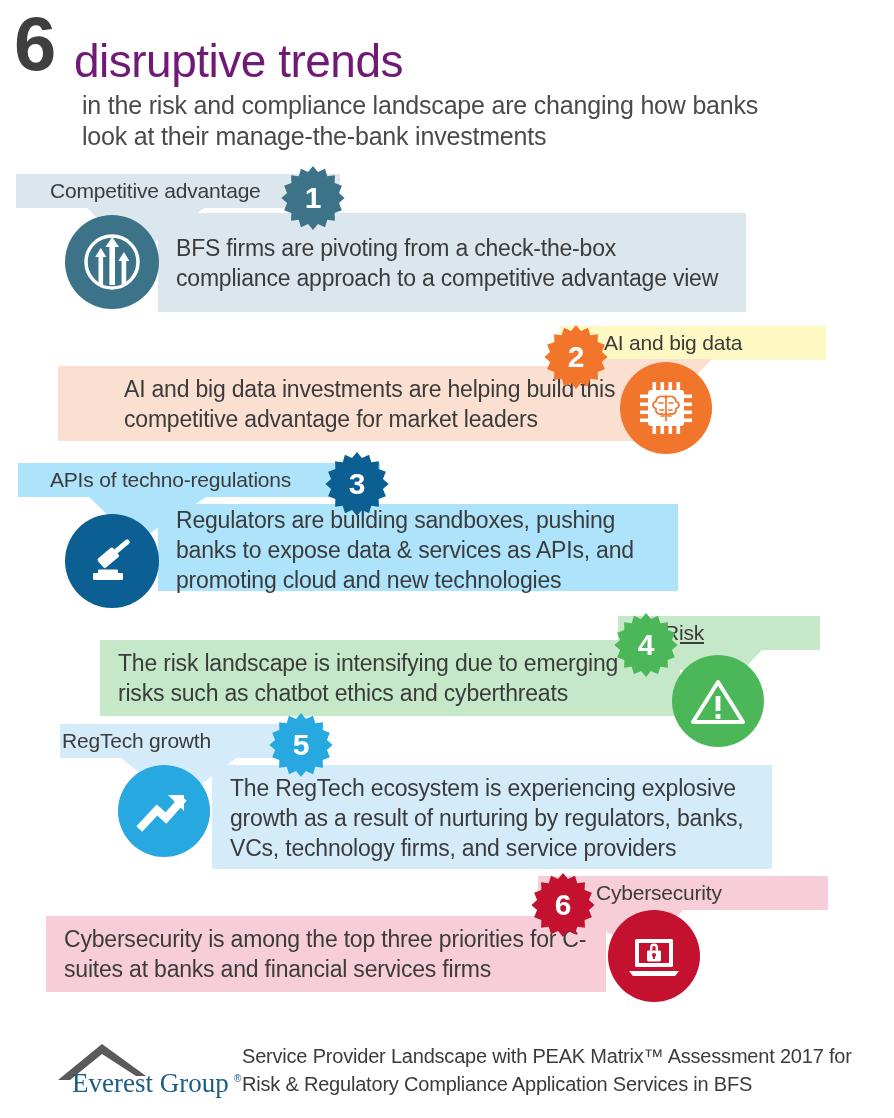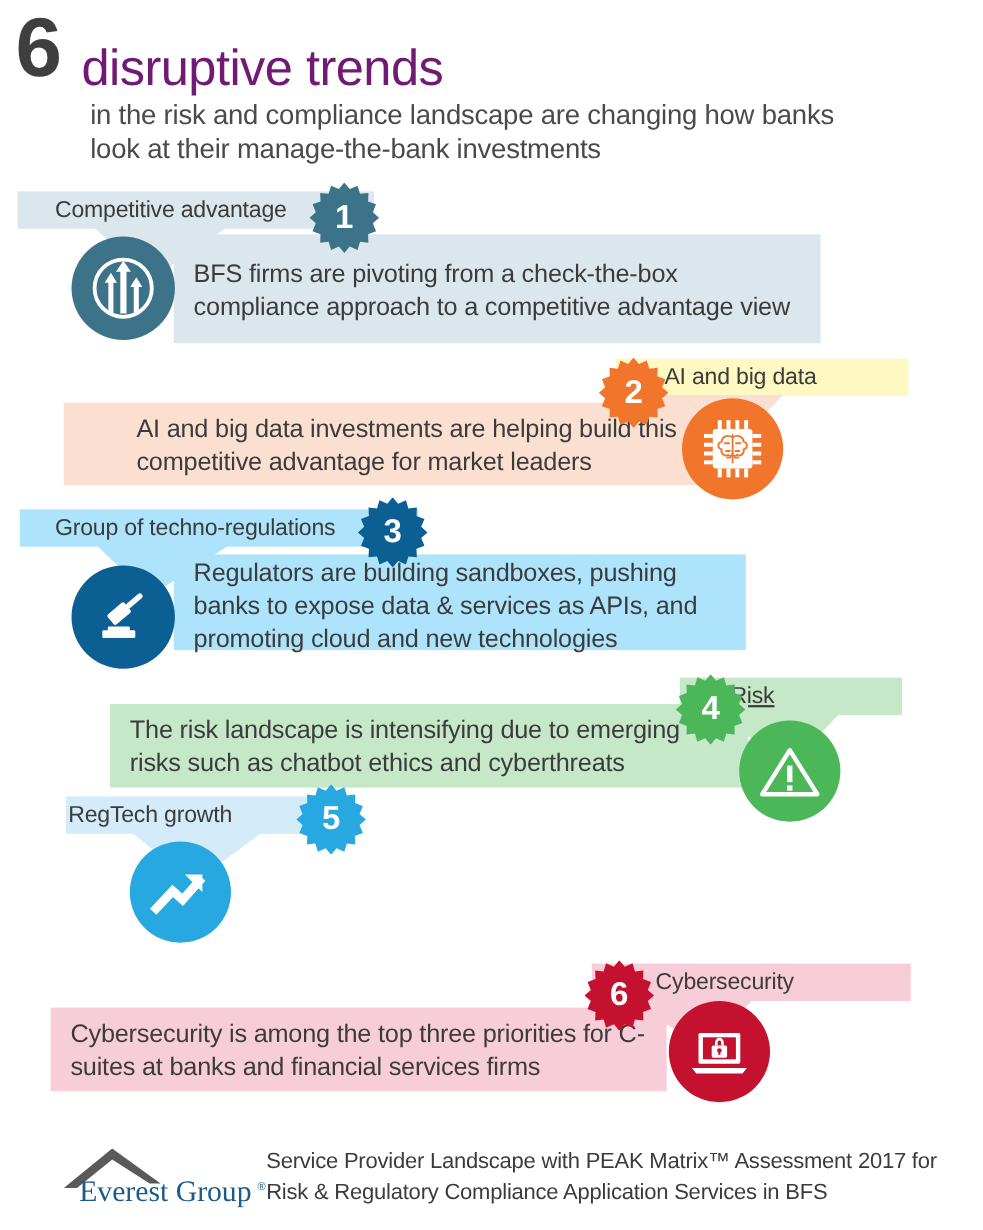--- a/index.html
+++ b/index.html
@@ -147,21 +147,21 @@
           <path d="M33 39 h3"></path>
       </g>
     </svg>
   </div>
 
   <div class="badge" style="left:544px;top:325px;background:#f1762c;">
     <span>2</span>
   </div>
 
   <div class="label-bar lft" style="left:18px;top:463px;width:330px;background:#ade3fb;padding-left:32px;">
-    <span>Group of techno-regulations</span>
+    <span>APIs of techno-regulations</span>
   </div>
   <svg class="tail" style="left:88px;top:496px;width:120px;height:48px;" viewBox="0 0 120 48">
     <polygon points="0,0 120,0 48,46" fill="#ade3fb"></polygon>
   </svg>
 
   <div class="body-box" style="left:158px;top:504px;width:520px;height:82px;background:#ade3fb;align-items:center;padding-top:5px;">
     <span>Regulators are building sandboxes, pushing banks to expose data &amp; services as APIs, and promoting cloud and new technologies</span>
   </div>
 
   <div class="circle" style="left:65px;top:514px;width:94px;height:94px;background:#0b5f92;">
@@ -204,20 +204,23 @@
     <span>4</span>
   </div>
 
   <div class="label-bar lft" style="left:60px;top:724px;width:262px;background:#d4ecfa;padding-left:2px;">
     <span>RegTech growth</span>
   </div>
   <svg class="tail" style="left:120px;top:757px;width:118px;height:48px;" viewBox="0 0 118 48">
     <polygon points="0,0 118,0 56,46" fill="#d4ecfa"></polygon>
   </svg>
 
+  <div class="body-box" style="left:212px;top:765px;width:560px;height:96px;background:#d4ecfa;align-items:flex-start;padding-top:8px;">
+    <span>The RegTech ecosystem is experiencing explosive growth as a result of nurturing by regulators, banks, VCs, technology firms, and service providers</span>
+  </div>
 
   <div class="circle" style="left:118px;top:765px;width:92px;height:92px;background:#28a8e0;">
     <svg width="64" height="64" viewBox="0 0 64 64">
       <path d="M10 47 L25 31 L34 39 L49 22" fill="none" stroke="#ffffff" stroke-width="8" stroke-linecap="square" stroke-linejoin="miter"></path>
       <polygon points="52,16 52,32 36,16" fill="#ffffff"></polygon>
     </svg>
   </div>
 
   <div class="badge" style="left:269px;top:713px;background:#28a8e0;">
     <span>5</span>

